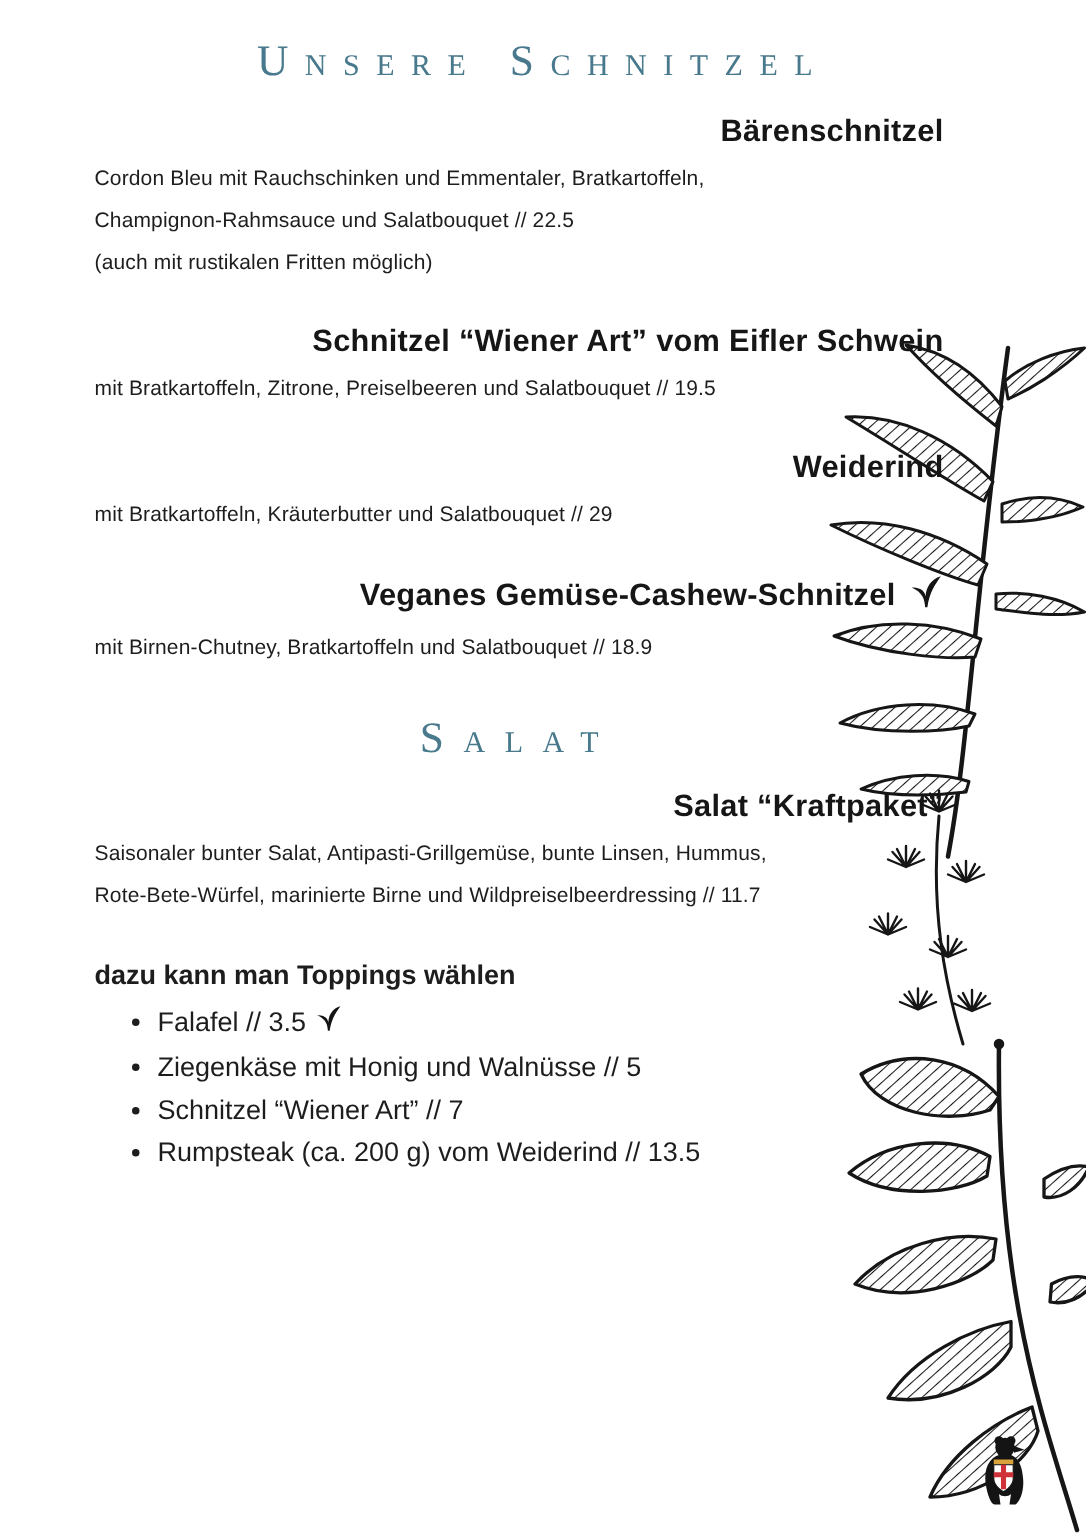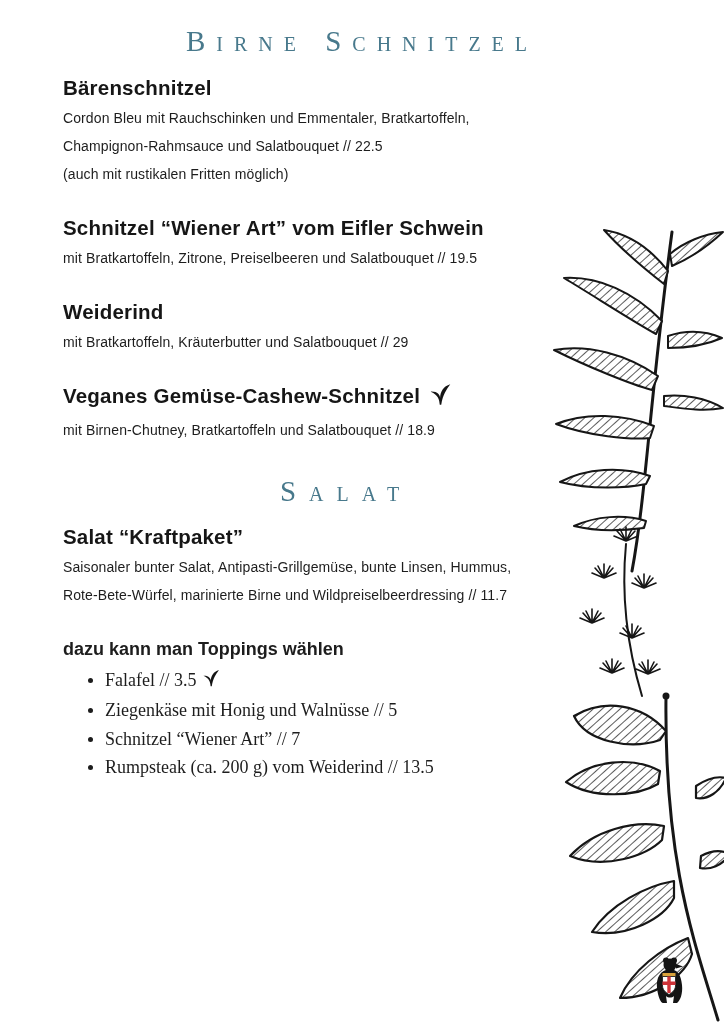--- a/index.html
+++ b/index.html
@@ -27,31 +27,32 @@
     color:#48798c;text-align:center;font-size:29px;line-height:1.22;
     letter-spacing:11px;margin:24px 0 0;font-weight:400;
   }
   .section-head .line{display:block;}
   
   .menu{margin:16px 0 0 63px;width:566px;}
   .menu-item{margin:0 0 27px;}
   .item-name{
     margin:0;font-size:20.5px;line-height:26px;font-weight:700;color:#161616;
     letter-spacing:0.2px;
+    text-align:right;
   }
   .item-desc{
     margin:3px 0 0;font-size:14px;line-height:28px;color:#1d1d1d;
     white-space:pre-line;letter-spacing:0.1px;
   }
   .salat-head{margin-top:30px;letter-spacing:13px;}
   .salat-block{margin-top:14px;}
   .toppings-intro{margin:24px 0 0;font-size:18px;line-height:26px;color:#1d1d1d;font-weight:bold;}
   .toppings{margin:4px 0 0;padding:0 0 0 42px;list-style:none;}
   .toppings li{
-    font-size:18px;line-height:28.5px;color:#1d1d1d;position:relative;font-family:Liberation Serif, serif;
+    font-size:18px;line-height:28.5px;color:#1d1d1d;position:relative;
   }
   .toppings li::before{
     content:"";position:absolute;left:-17px;top:12px;width:5px;height:5px;
     border-radius:50%;background:#1d1d1d;
   }
   .leaf{display:inline-block;vertical-align:-4px;margin-left:6px;}
   .leaf-sm{display:inline-block;vertical-align:-2px;margin-left:4px;}
   
   .botanical{position:absolute;top:226px;right:0;z-index:1;}
   .bear{position:absolute;left:650px;top:956px;z-index:3;}
@@ -129,21 +130,21 @@
   <path d="M20 13 C10 14 6 22 7 32 C8 41 11 47 13 47 L17 47 L16 40 C18 42 22 42 24 40 L23 47 L27 47 C30 45 33 38 32 29 C31 19 28 14 20 13 Z" fill="#141414"></path>
   <rect x="12.5" y="17" width="13" height="3.5" fill="#d9a23b"></rect>
   <path d="M12.5 20.5 L25.5 20.5 L25.5 30 C25.5 35 19 38.5 19 38.5 C19 38.5 12.5 35 12.5 30 Z" fill="#ffffff" stroke="#141414" stroke-width="0.8"></path>
   <path d="M17.3 20.5 h3.4 v5 h4.8 v3.4 h-4.8 v8 h-3.4 v-8 h-4.8 v-3.4 h4.8 Z" fill="#cf3339"></path>
 </svg>
 
 <div class="content">
 
 
   <h2 class="section-head">
-    <span class="line">Birne Schnitzel</span>
+    <span class="line">Unsere Schnitzel</span>
   </h2>
 
   <div class="menu">
 
     <div class="menu-item">
       <h3 class="item-name">Bärenschnitzel</h3>
       <p class="item-desc">Cordon Bleu mit Rauchschinken und Emmentaler, Bratkartoffeln,
 Champignon-Rahmsauce und Salatbouquet // 22.5
 (auch mit rustikalen Fritten möglich)</p>
     </div>

